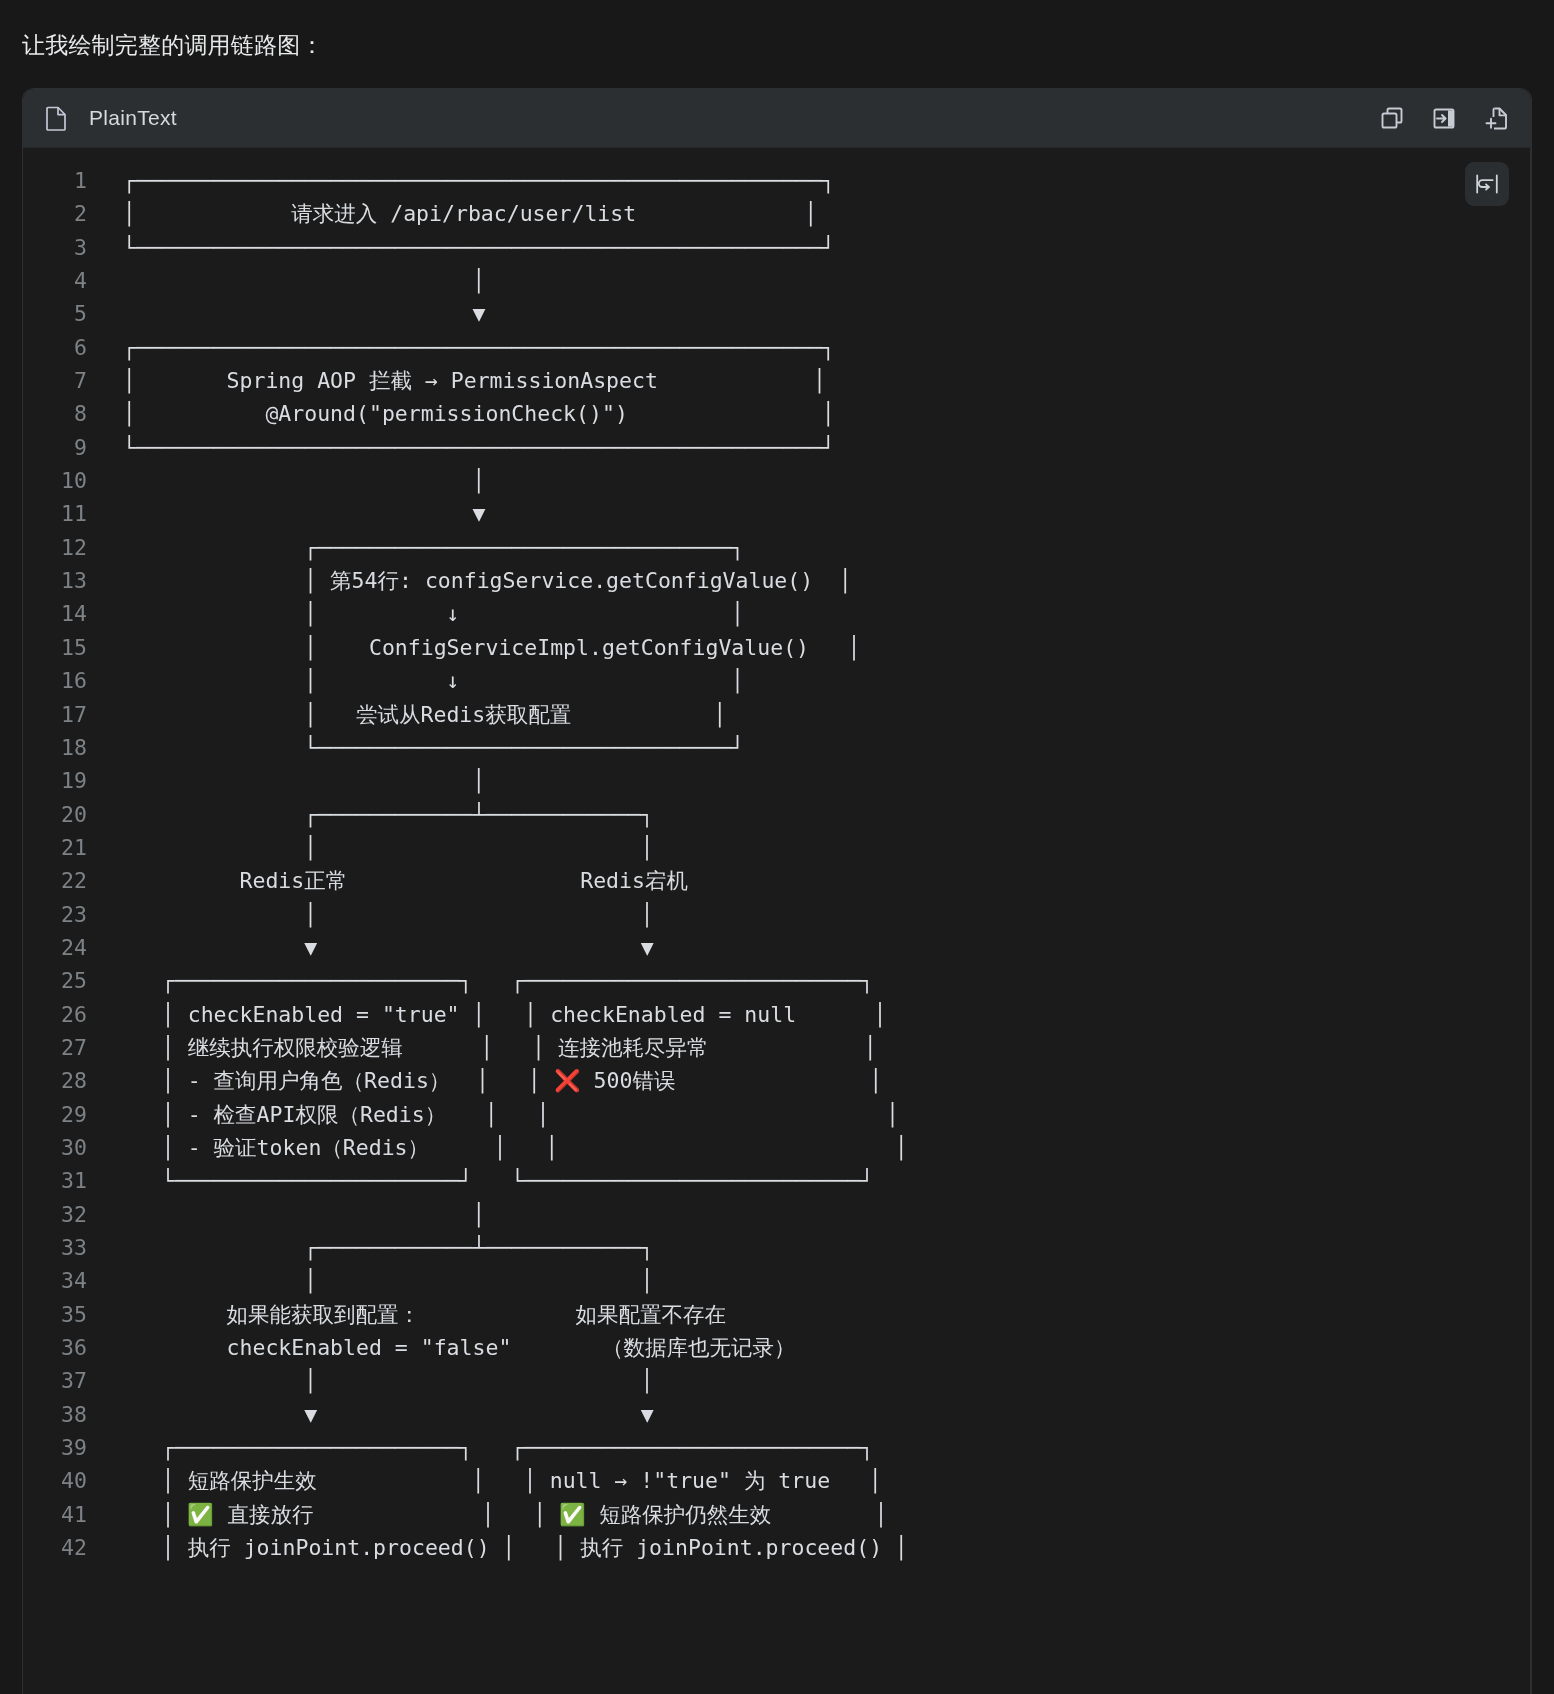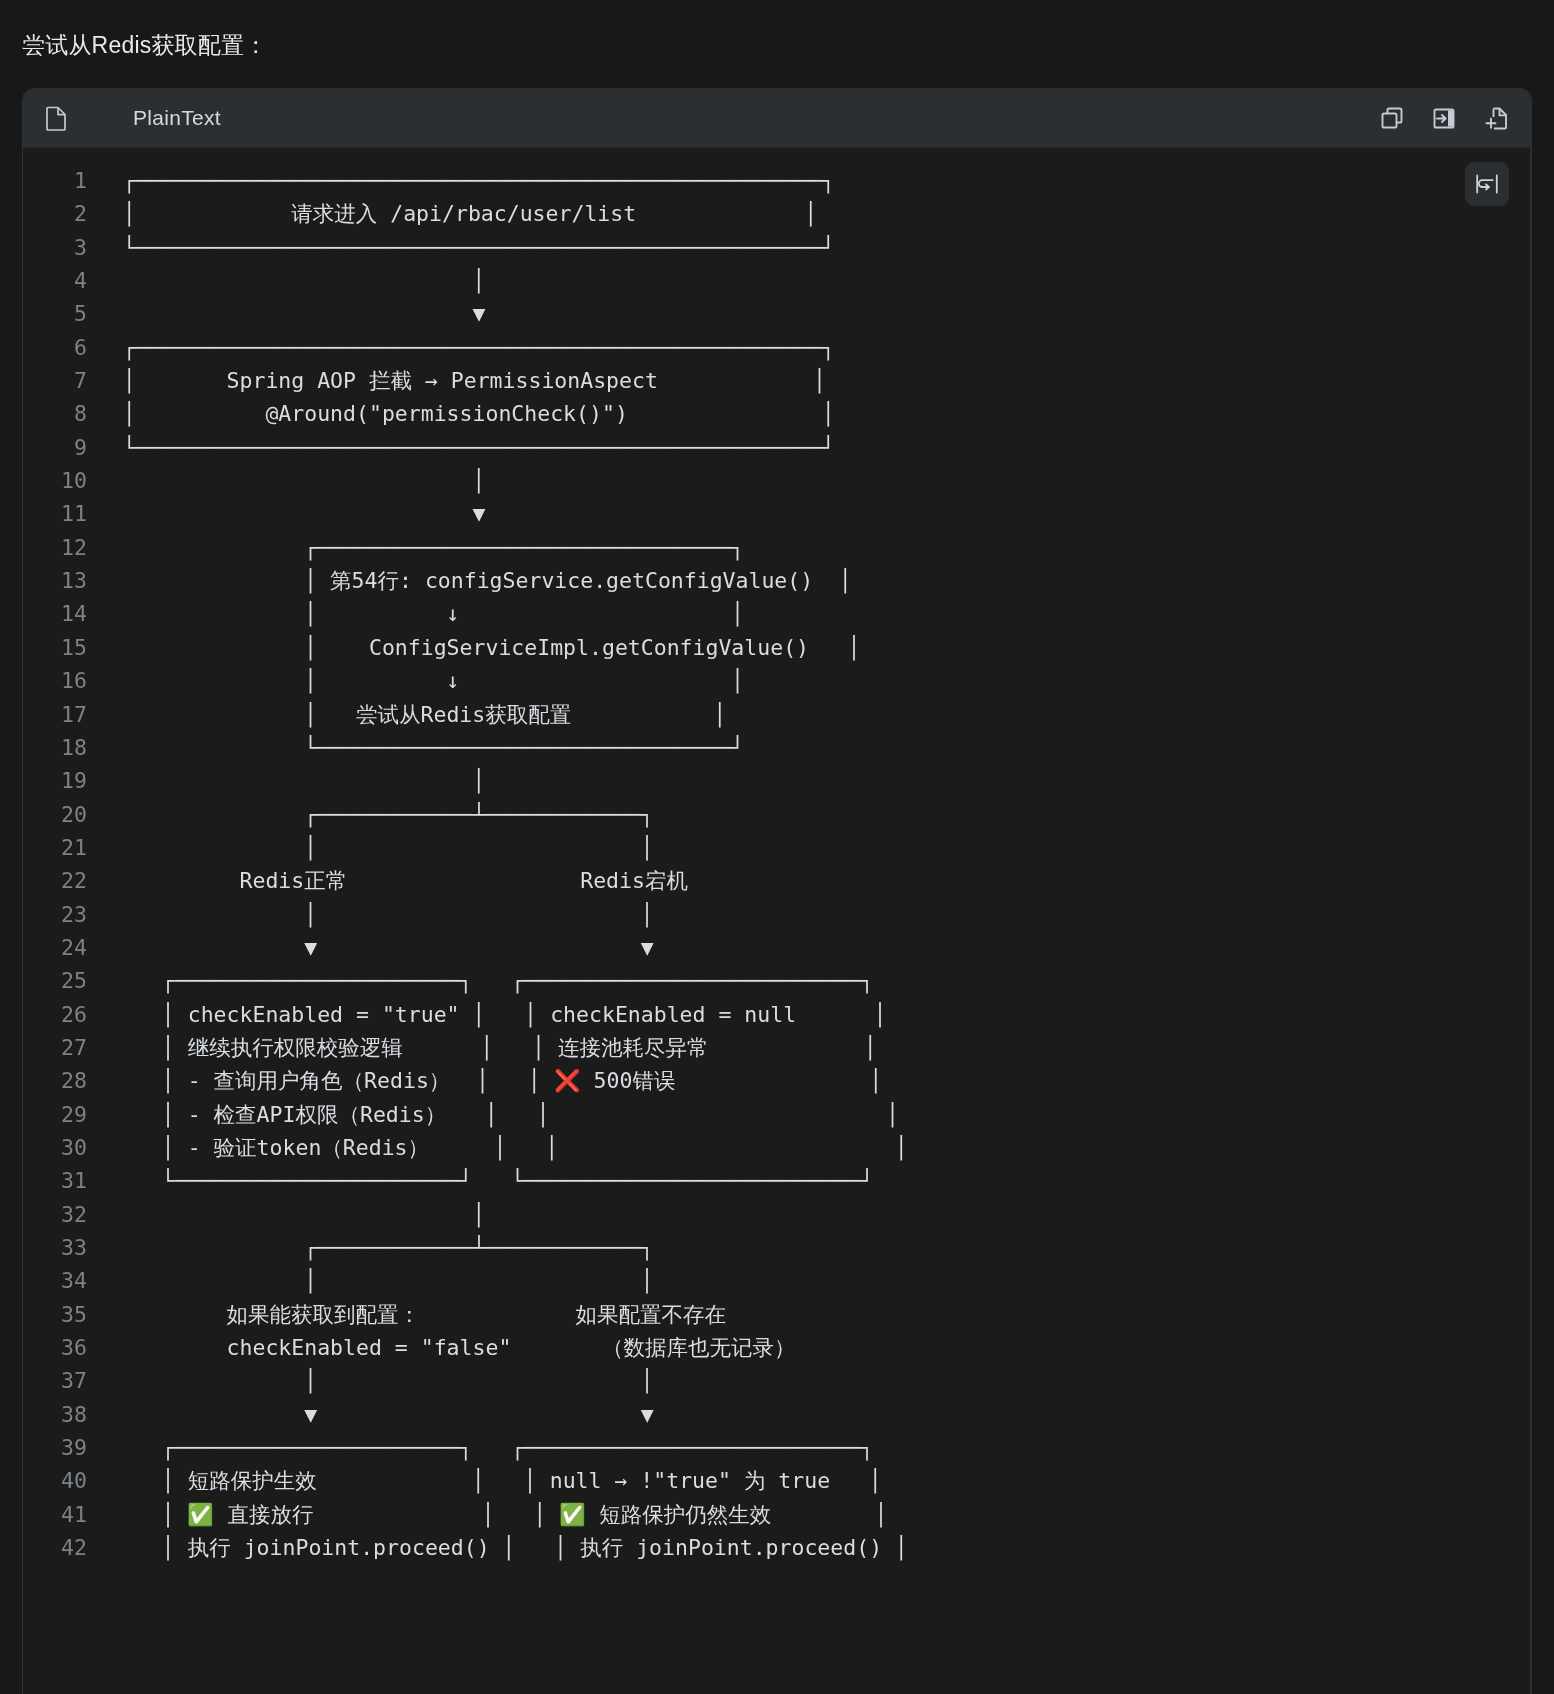--- a/index.html
+++ b/index.html
@@ -47,21 +47,20 @@
   }
 
   .code-header {
     height: 59px;
     background: #2c2f32;
     border-bottom: 1px solid #25282a;
     display: flex;
     align-items: center;
     padding: 0 20px 0 22px;
     border-radius: 11px 11px 0 0;
-    gap: 44px;
   }
 
   .code-header .file-icon {
     width: 22px; height: 26px;
     margin-right: 22px;
     display: inline-flex;
     align-items: center;
     justify-content: center;
     flex: none;
   }
@@ -152,21 +151,21 @@
     color: #d9dde1;
     overflow: visible;
   }
   .emoji { font-family: "DejaVu Sans", sans-serif; }
 </style>
 </head>
 <body>
 
 <div class="page">
 
-  <div class="intro-text">尝试从Redis获取配置：</div>
+  <div class="intro-text">让我绘制完整的调用链路图：</div>
 
   <div class="code-card">
 
     <div class="code-header">
       <span class="file-icon">
         <svg width="21" height="25" viewBox="0 0 21 25" fill="none">
           <path d="M2 1.5h10l7 7v14.5a1 1 0 0 1-1 1H2a1 1 0 0 1-1-1V2.5a1 1 0 0 1 1-1z" stroke="#c2c9d6" stroke-width="1.7" fill="none" stroke-linejoin="round"></path>
           <path d="M12 1.6V8.6h7" stroke="#c2c9d6" stroke-width="1.7" fill="none" stroke-linejoin="round"></path>
         </svg>
       </span>

